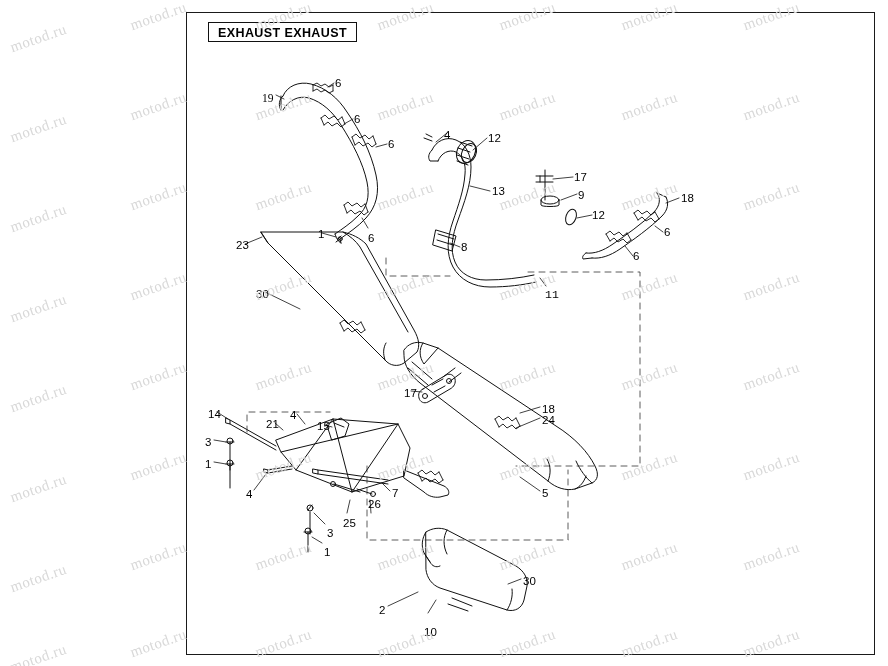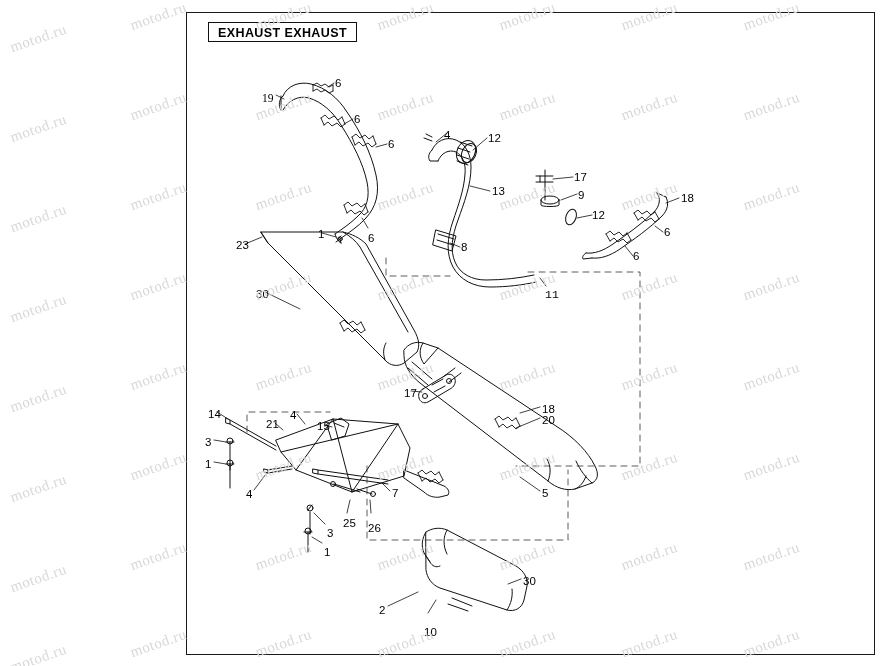--- a/index.html
+++ b/index.html
@@ -409,32 +409,32 @@
       <div class="cal" style="left: 592px; top: 209px;">12</div>
       <div class="cal" style="left: 664px; top: 226px;">6</div>
       <div class="cal" style="left: 633px; top: 250px;">6</div>
       <div class="cal" style="left: 461px; top: 241px;">8</div>
       <div class="cal" style="left: 545px; top: 289px; font-family: Liberation Mono, monospace;">11</div>
       <div class="cal" style="left: 236px; top: 239px;">23</div>
       <div class="cal" style="left: 318px; top: 228px;">1</div>
       <div class="cal" style="left: 256px; top: 288px;">30</div>
       <div class="cal" style="left: 404px; top: 387px;">17</div>
       <div class="cal" style="left: 542px; top: 403px;">18</div>
-      <div class="cal" style="left: 542px; top: 414px;">20</div>
+      <div class="cal" style="left: 542px; top: 414px;">24</div>
       <div class="cal" style="left: 208px; top: 408px;">14</div>
       <div class="cal" style="left: 266px; top: 418px;">21</div>
       <div class="cal" style="left: 290px; top: 409px;">4</div>
       <div class="cal" style="left: 317px; top: 420px;">15</div>
       <div class="cal" style="left: 205px; top: 436px;">3</div>
       <div class="cal" style="left: 205px; top: 458px;">1</div>
       <div class="cal" style="left: 246px; top: 488px;">4</div>
       <div class="cal" style="left: 392px; top: 487px;">7</div>
       <div class="cal" style="left: 542px; top: 487px;">5</div>
       <div class="cal" style="left: 343px; top: 517px;">25</div>
-      <div class="cal" style="left: 368px; top: 522px;">26</div>
+      <div class="cal" style="left: 368px; top: 498px;">26</div>
       <div class="cal" style="left: 327px; top: 527px;">3</div>
       <div class="cal" style="left: 324px; top: 546px;">1</div>
       <div class="cal" style="left: 523px; top: 575px;">30</div>
       <div class="cal" style="left: 379px; top: 604px;">2</div>
       <div class="cal" style="left: 424px; top: 618px; margin-top: 8px;">10</div>
     </div>
 
 </div>
 
 </body></html>

